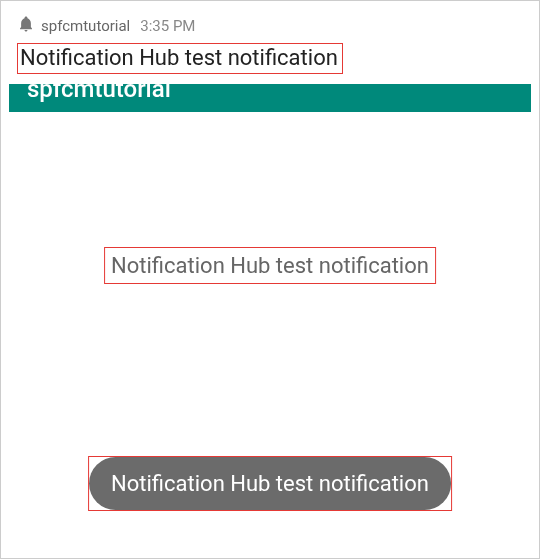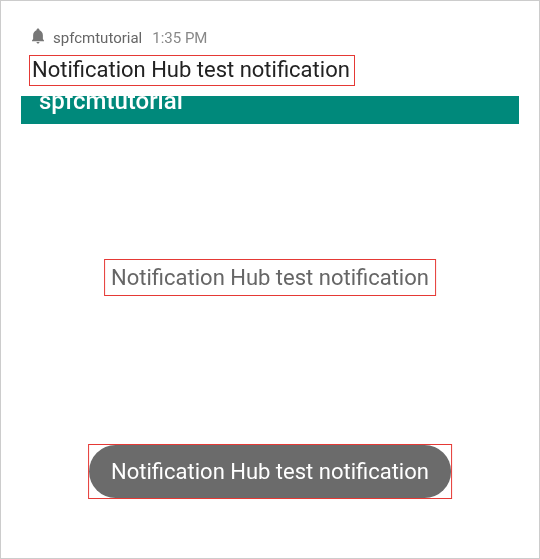--- a/index.html
+++ b/index.html
@@ -10,21 +10,21 @@
     body {
       width: 540px;
       height: 559px;
       font-family: Roboto, Arial, sans-serif;
       background: #fff;
       border: 1px solid #ccc;
       position: relative;
       overflow: hidden;
     }
     .inner {
-      padding: 20px;
+      padding: 8px;
       height: 100%;
       position: relative;
     }
     .notification-panel {
       background: #fff;
       padding: 6px 8px 10px 8px;
       position: relative;
       z-index: 2;
     }
     .notification-header {
@@ -108,21 +108,21 @@
 
 <div class="inner">
   <div class="notification-panel">
     <div class="notification-header">
       <span>
         <svg class="bell-icon" viewBox="0 0 24 24">
           <path d="M12 2C10.9 2 10 2.9 10 4v0.3C7.2 5.2 5.5 7.9 5.5 11v5L4 18v1h16v-1l-1.5-2v-5c0-3.1-1.7-5.8-4.5-6.7V4c0-1.1-0.9-2-2-2zm0 20c1.1 0 2-0.9 2-2h-4c0 1.1 0.9 2 2 2z"></path>
         </svg>
       </span>
       <span class="app-name">spfcmtutorial</span>
-      <span class="notif-time">1:35 PM</span>
+      <span class="notif-time">3:35 PM</span>
     </div>
     <div class="notification-title">Notification Hub test notification</div>
   </div>
 
   <div class="app-bar">
     <span class="app-bar-title">spfcmtutorial</span>
   </div>
 
   <div class="content-area">
     <div class="dialog-text">Notification Hub test notification</div>

